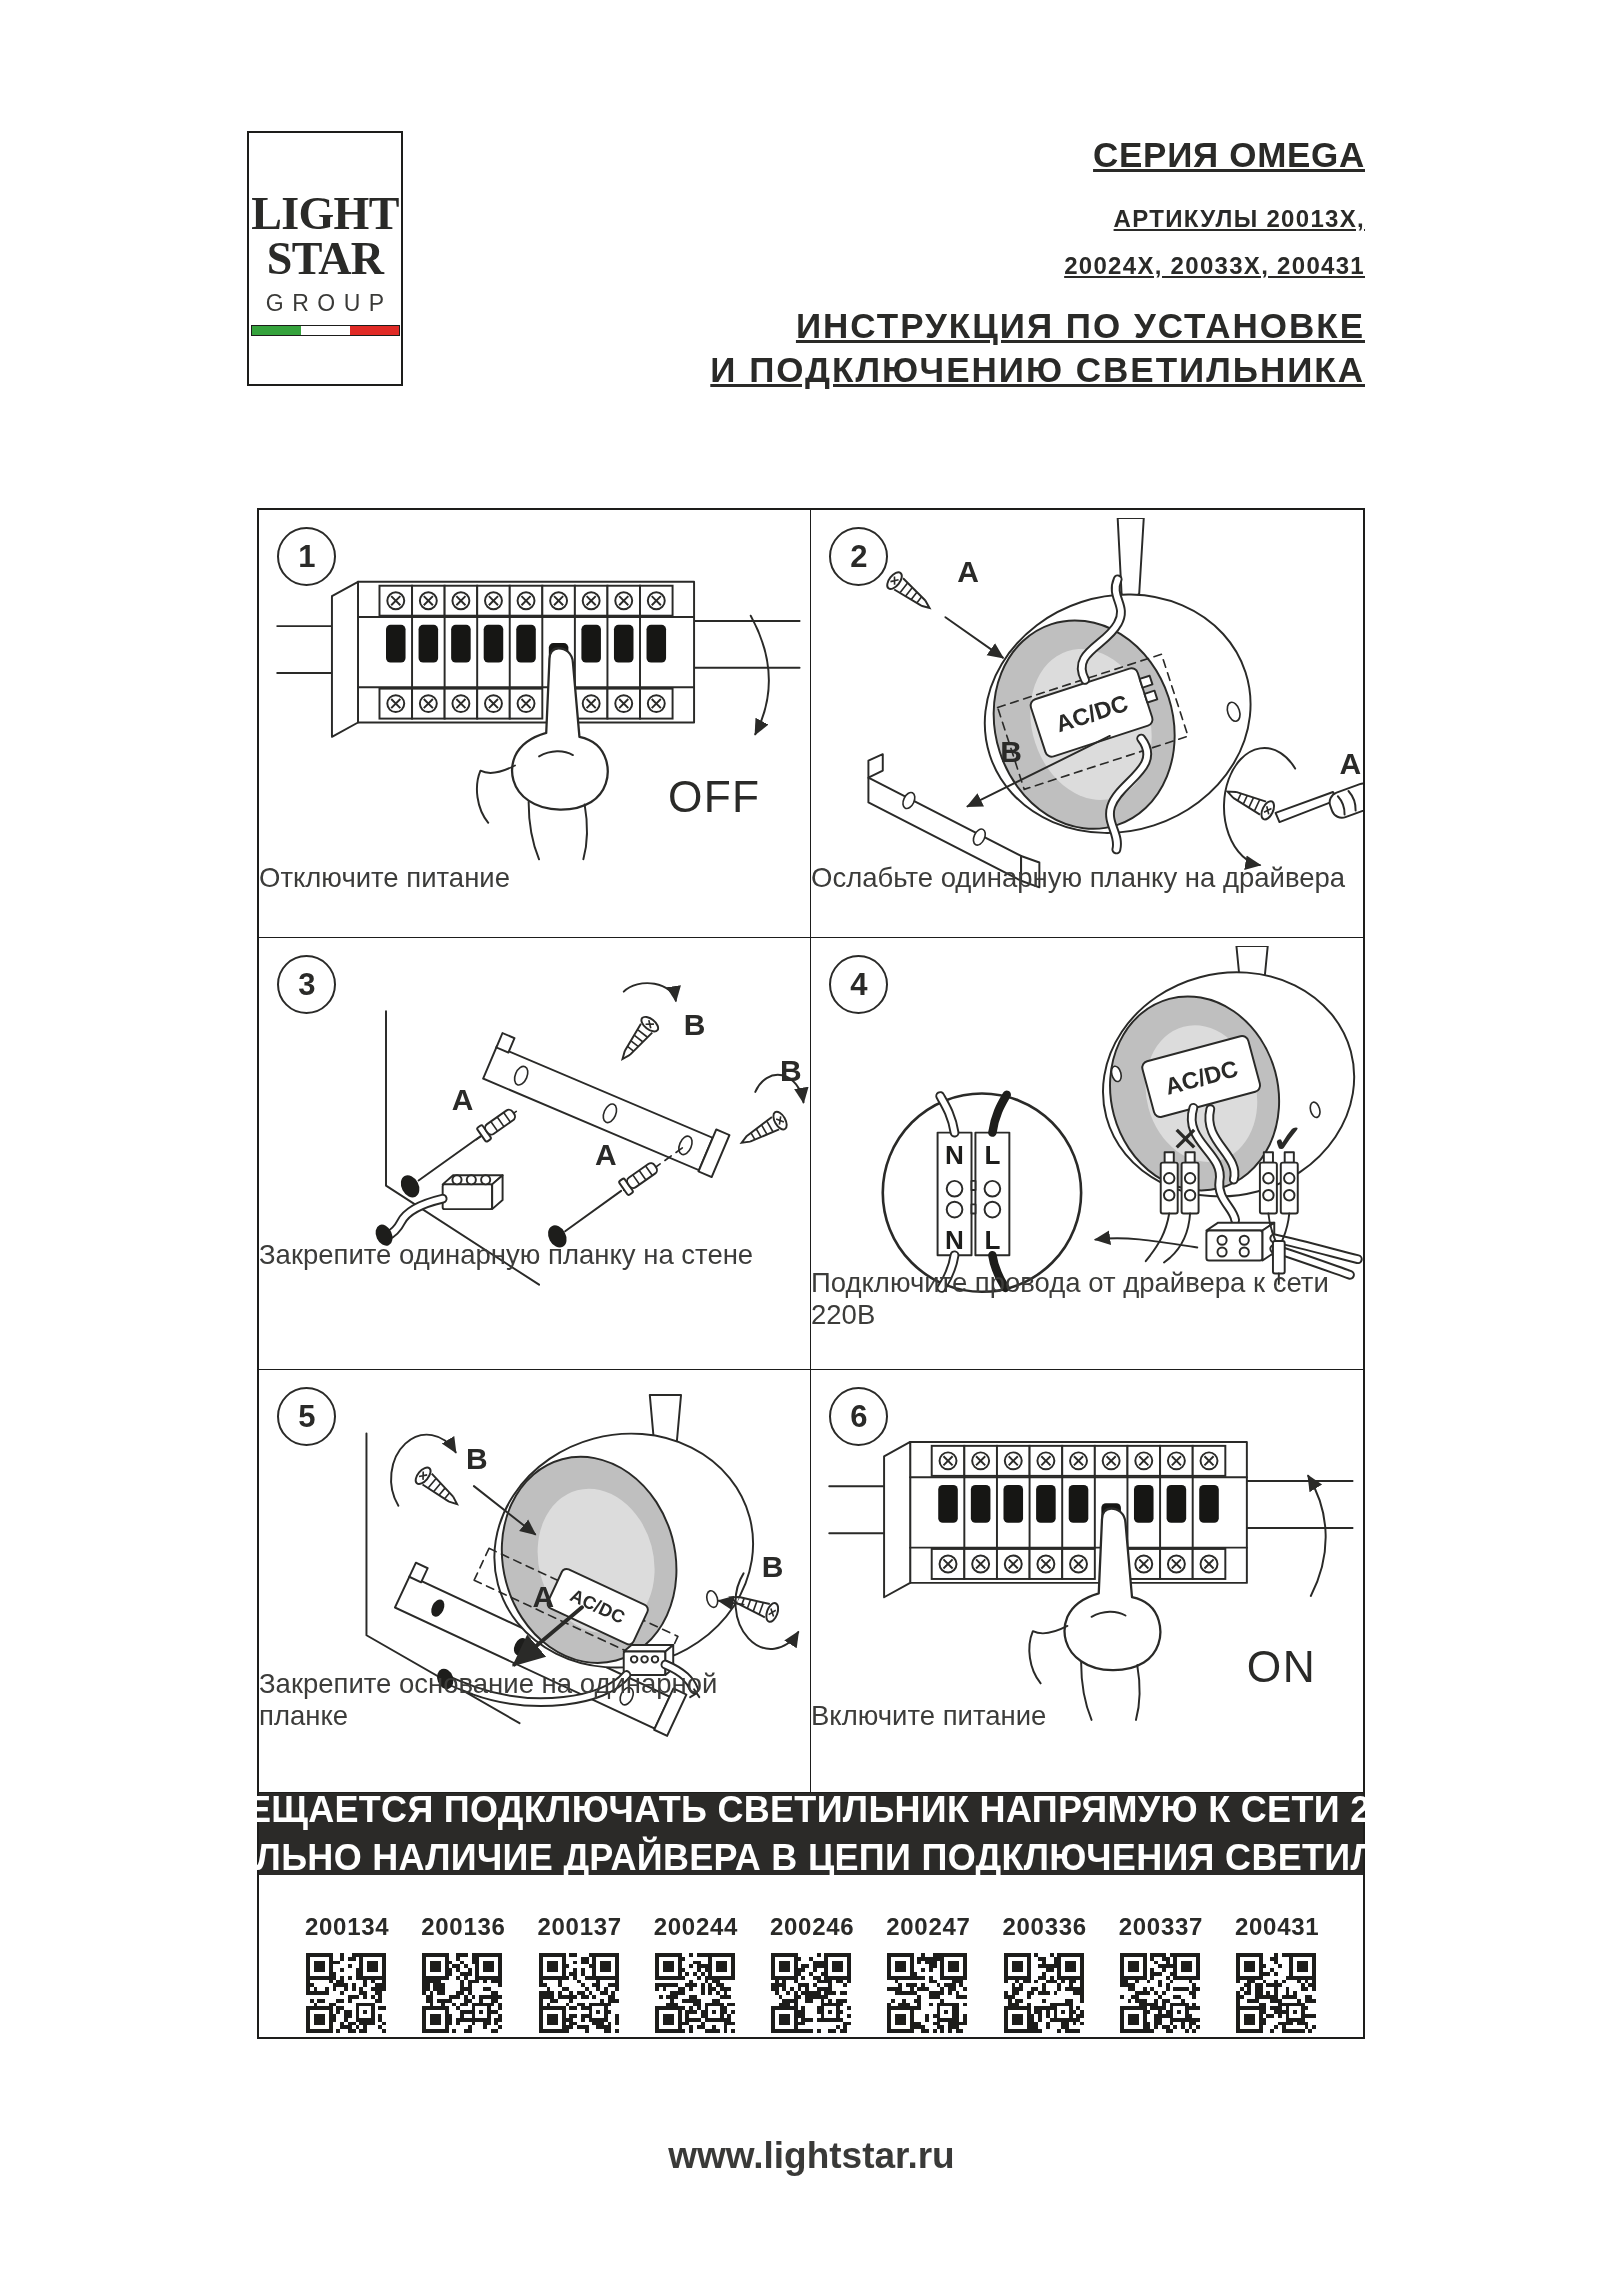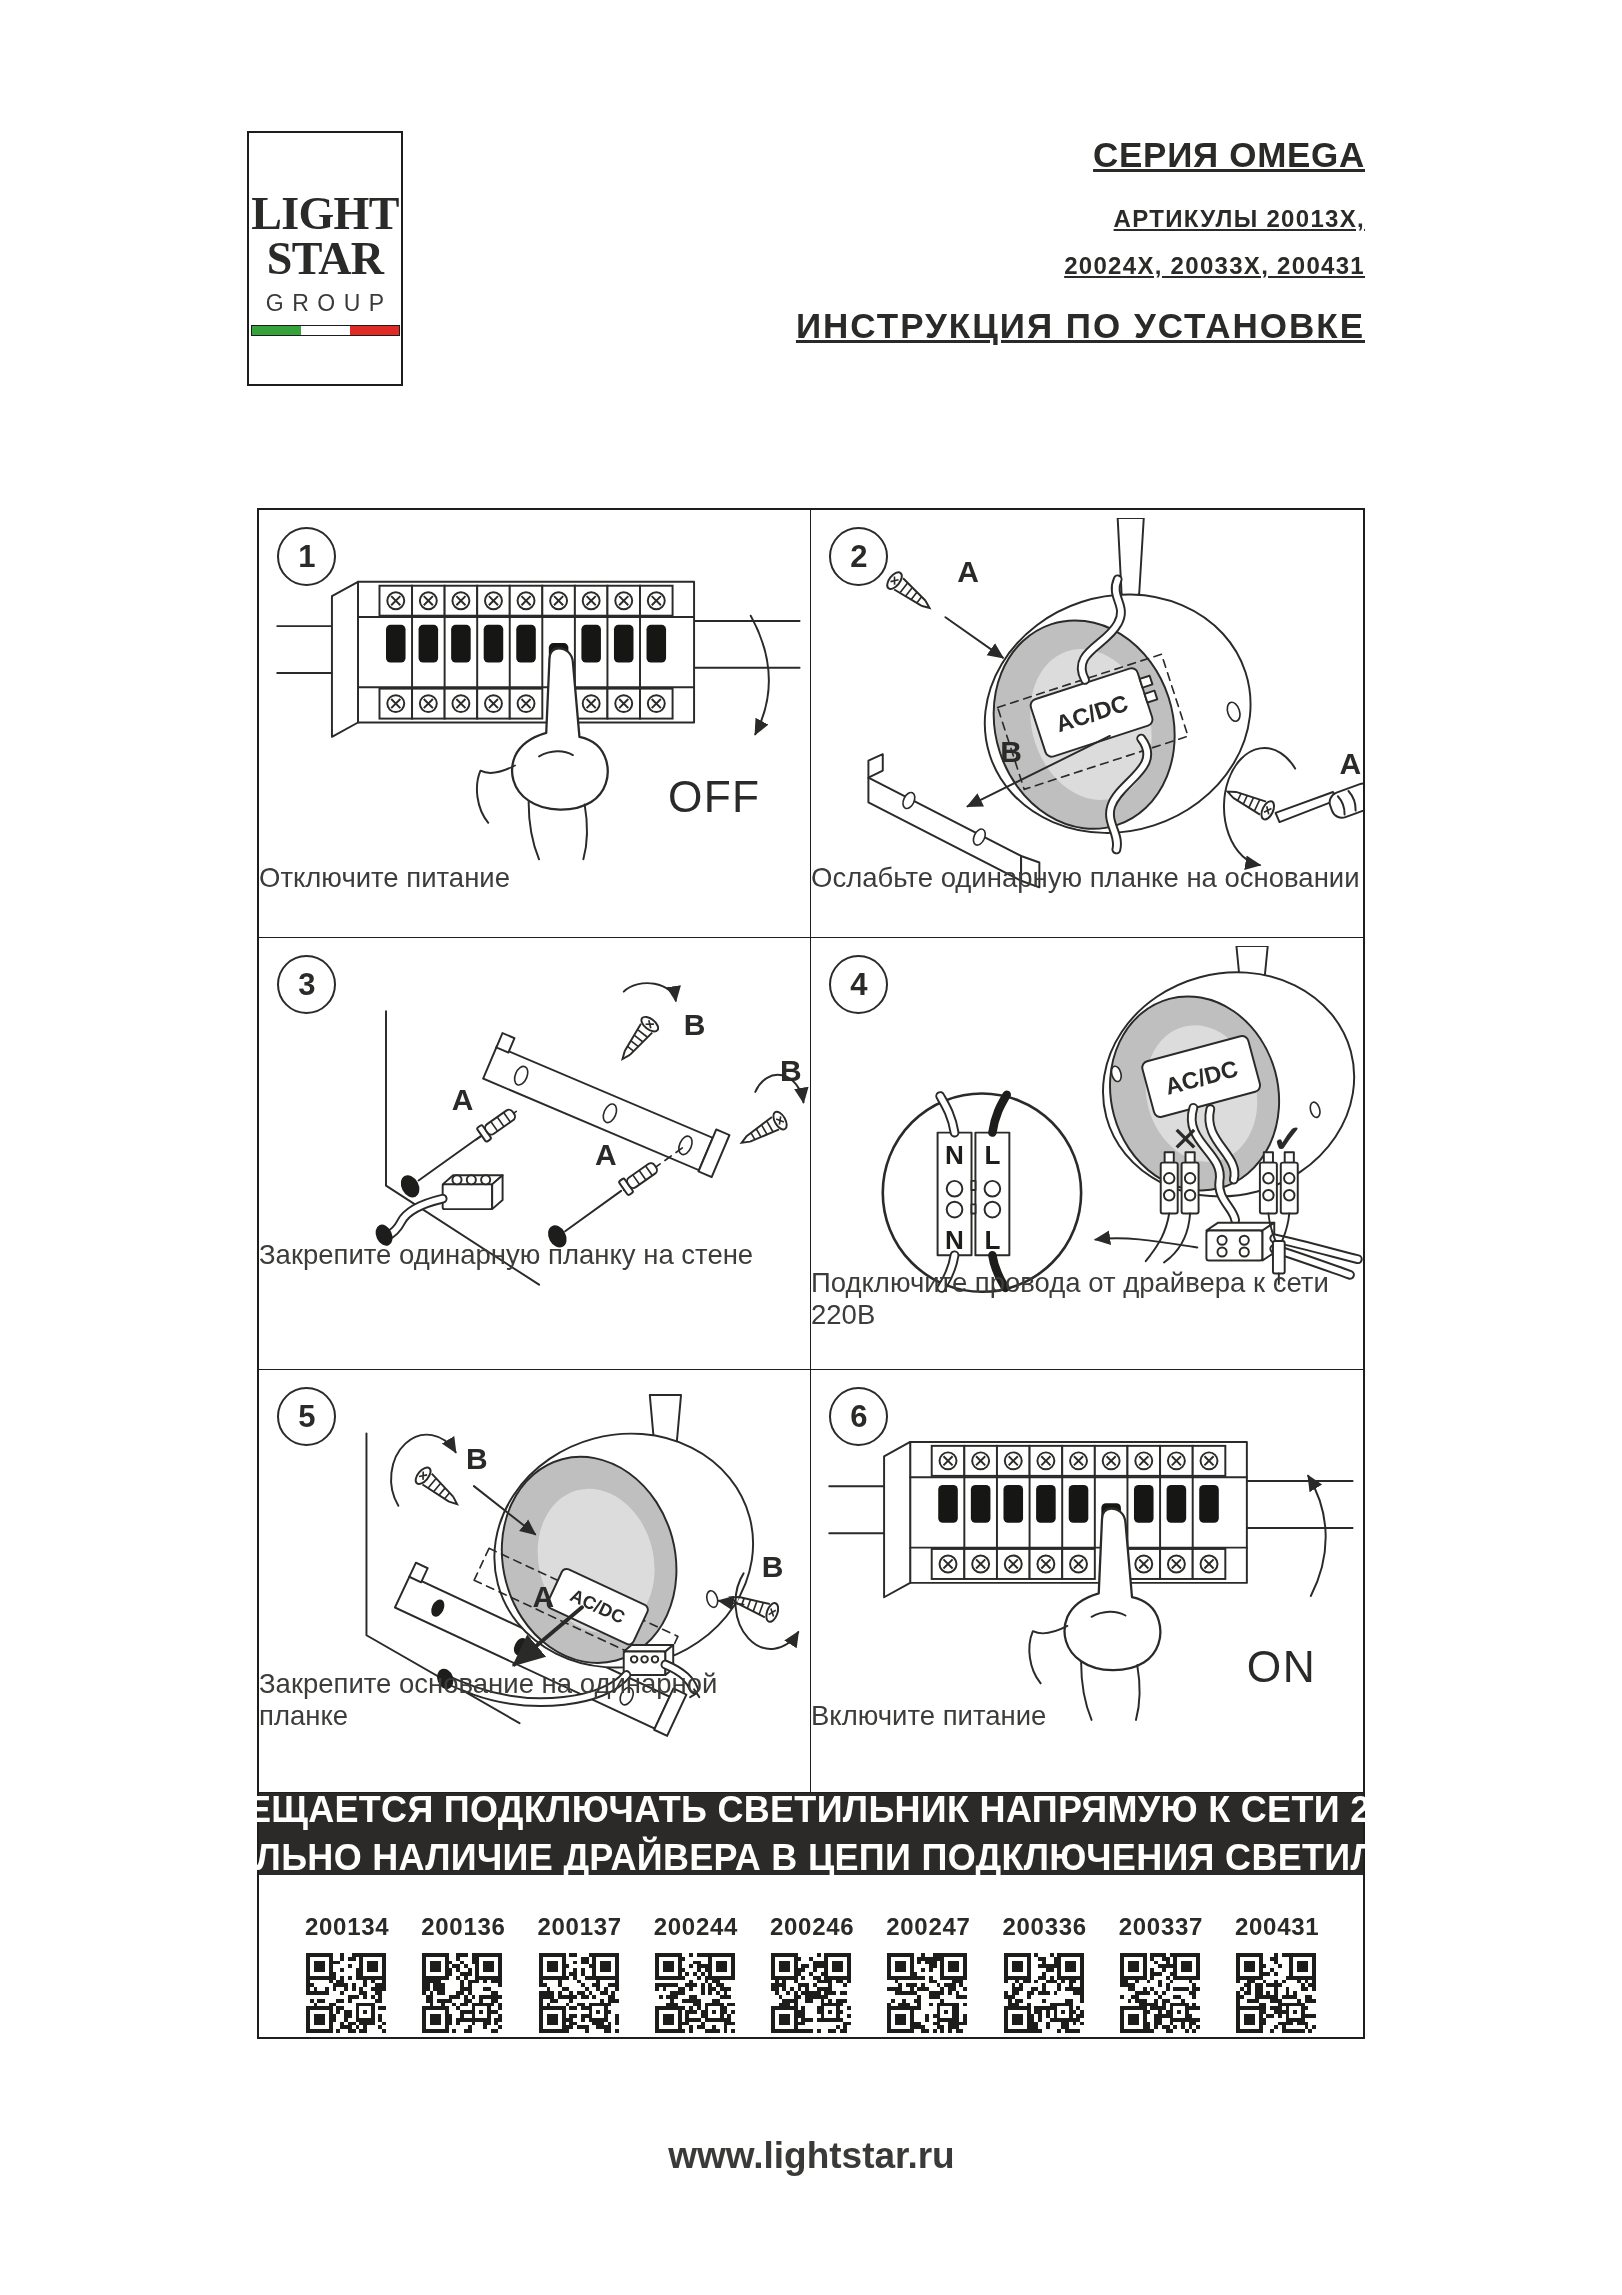--- a/index.html
+++ b/index.html
@@ -85,20 +85,21 @@
   </div>
 
   <div class="header-text">
     <div class="ht-series">СЕРИЯ OMEGA</div>
     <div class="ht-articles">
       <div>АРТИКУЛЫ 20013X,</div>
       <div>20024X, 20033X, 200431</div>
     </div>
     <div class="ht-title">
       <div>ИНСТРУКЦИЯ ПО УСТАНОВКЕ</div>
+      <div>И ПОДКЛЮЧЕНИЮ СВЕТИЛЬНИКА</div>
     </div>
   </div>
 
   <div class="grid">
 
     <div class="panel col1">
       <div class="step-badge">1</div>
       <div class="illus">
         <svg viewBox="0 0 846 540" preserveAspectRatio="xMidYMin meet">
           <defs>
@@ -207,21 +208,21 @@
           <path class="ln" marker-end="url(#ah)" d="M742,384 A62,90 0 1 0 688,532"></path>
           <use href="#screw-h" transform="translate(700,448) rotate(-155)"></use>
           <path class="fw" d="M712,452 L800,420 L806,432 L718,466 Z"></path>
           <g transform="rotate(-20 828 436)">
             <rect class="fw" x="796" y="414" width="70" height="40" rx="16"></rect>
             <path class="ln" d="M812,420 C816,430 816,440 812,450 M830,418 C834,428 834,440 830,450"></path>
           </g>
           <text class="lab" x="810" y="392">A</text>
         </svg>
       </div>
-      <div class="caption cap-b65">Ослабьте одинарную планке на основании</div>
+      <div class="caption cap-b65">Ослабьте одинарную планку на драйвера</div>
     </div>
 
     <div class="panel col1">
       <div class="step-badge">3</div>
       <div class="illus">
         <svg viewBox="0 0 846 560" preserveAspectRatio="xMidYMin meet">
           <path class="ln" d="M195,100 V368 L430,520"></path>
           <g transform="rotate(23 520 250)">
             <rect class="fw" x="340" y="222" width="360" height="54"></rect>
             <rect class="fw" x="340" y="200" width="20" height="24"></rect>

